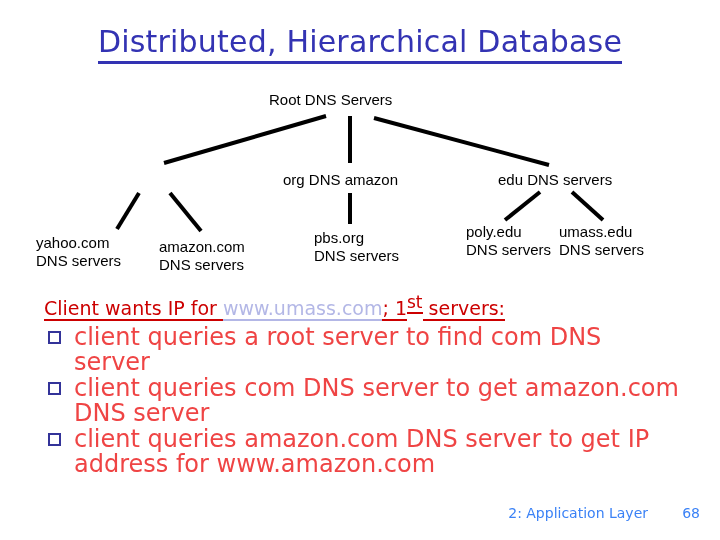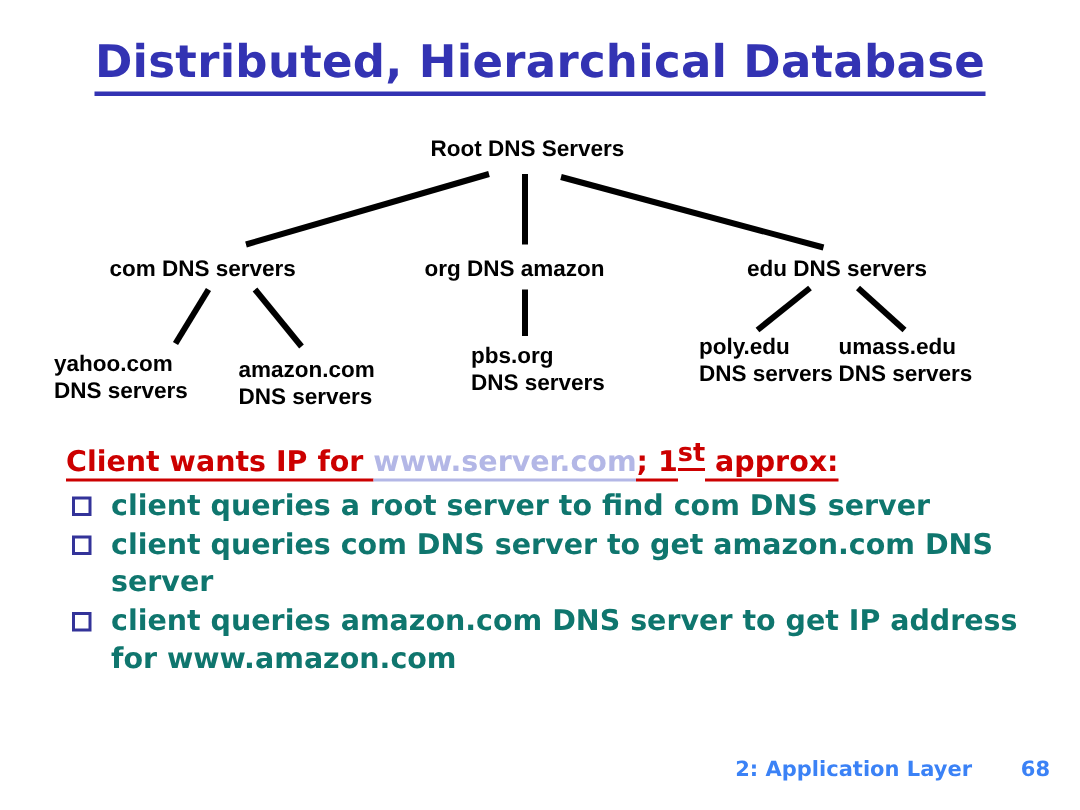--- a/index.html
+++ b/index.html
@@ -11,21 +11,20 @@
     height: 540px;
     background: #ffffff;
     font-family: "Liberation Sans", sans-serif;
     overflow: hidden;
     position: relative;
   }
   .slide {
     position: relative;
     width: 720px;
     height: 494px;
-    font-weight: bold;
   }
 
   
   .slide-title {
     position: absolute;
     left: 0;
     top: 24px;
     width: 720px;
     text-align: center;
     color: #3333b3;
@@ -53,21 +52,21 @@
     top: 0;
   }
   .node {
     position: absolute;
     color: #000000;
     font-family: "Liberation Sans", sans-serif;
     font-size: 15px;
     line-height: 17px;
     white-space: nowrap;
   }
-  .node-root      { left: 287px; top: 91px; }
+  .node-root      { left: 269px; top: 91px; }
   .node-com       { left: 73px;  top: 171px; }
   .node-org       { left: 283px; top: 171px; }
   .node-edu       { left: 486px; top: 171px; margin-left: 12px; }
 
   .leaf {
     position: absolute;
     color: #000000;
     font-family: "Liberation Sans", sans-serif;
     font-size: 15px;
     line-height: 18px;
@@ -109,22 +108,22 @@
   }
 
   .bullet-list {
     list-style: none;
     margin: 0;
     padding: 0;
   }
   .bullet-item {
     position: relative;
     padding-left: 30px;
-    color: #0f766e;
-    font-size: 19px;
+    color: #ef4444;
+    font-size: 24px;
     line-height: 25px;
     margin-bottom: 1px;
   }
   .bullet-marker {
     position: absolute;
     left: 4px;
     top: 6px;
     width: 9px;
     height: 9px;
     border: 2px solid #333399;
@@ -181,23 +180,20 @@
 
       <line x1="540" y1="192" x2="505" y2="220" stroke="#000000" stroke-width="4"></line>
 
       <line x1="572" y1="192" x2="603" y2="220" stroke="#000000" stroke-width="4"></line>
     </svg>
 
     <div class="node node-root">
       <span>Root DNS Servers</span>
     </div>
 
-    <div class="node node-com">
-      <span>com DNS servers</span>
-    </div>
     <div class="node node-org">
       <span>org DNS amazon</span>
     </div>
     <div class="node node-edu">
       <span>edu DNS servers</span>
     </div>
 
     <div class="leaf leaf-yahoo">
       <div>yahoo.com</div>
       <div>DNS servers</div>
@@ -215,21 +211,21 @@
       <div>DNS servers</div>
     </div>
     <div class="leaf leaf-umass">
       <div>umass.edu</div>
       <div>DNS servers</div>
     </div>
   </div>
 
   <div class="body-block">
 
-    <div class="lead"><span class="u">Client wants IP for </span><span class="link">www.server.com</span><span class="u">; 1</span><sup class="u">st</sup><span class="u"> approx:</span></div>
+    <div class="lead"><span class="u">Client wants IP for </span><span class="link">www.umass.com</span><span class="u">; 1</span><sup class="u">st</sup><span class="u"> servers:</span></div>
 
     <ul class="bullet-list">
       <li class="bullet-item">
         <span class="bullet-marker"></span>
         <span>client queries a root server to find com DNS server</span>
       </li>
       <li class="bullet-item">
         <span class="bullet-marker"></span>
         <span>client queries com DNS server to get amazon.com DNS server</span>
       </li>

